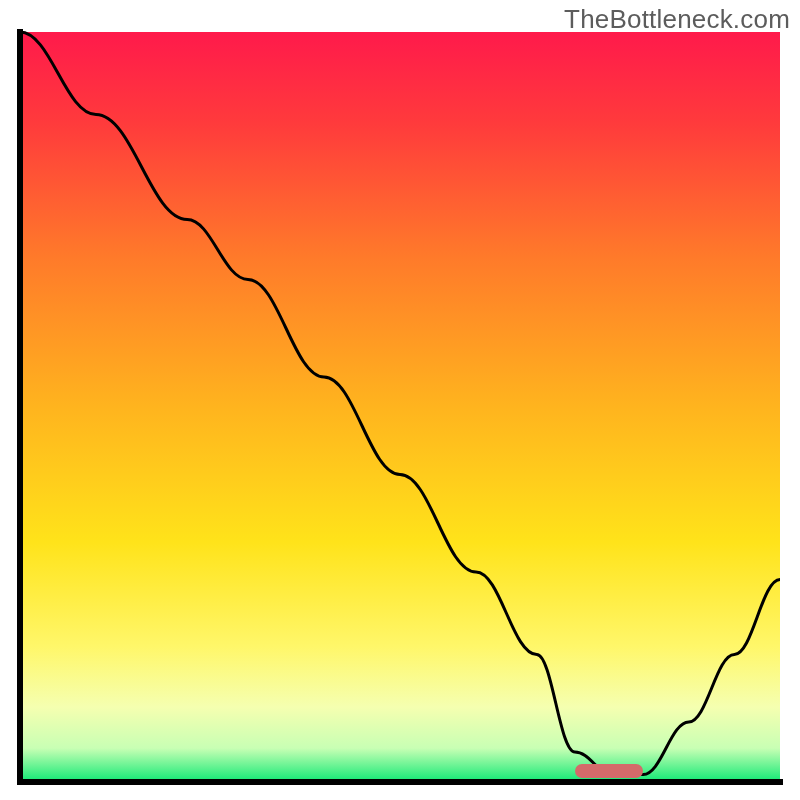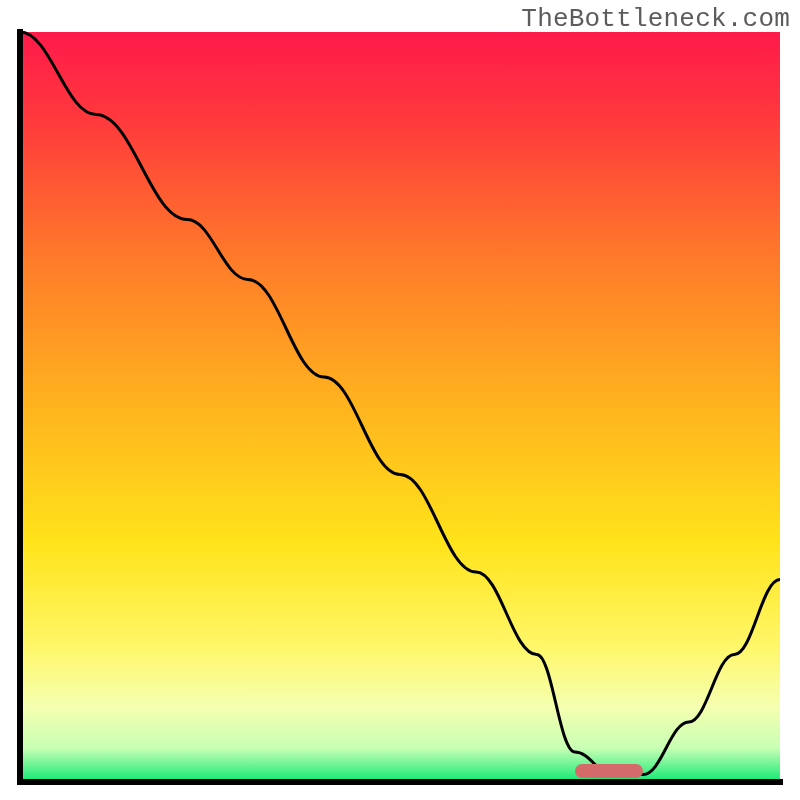--- a/index.html
+++ b/index.html
@@ -8,21 +8,20 @@
     width: 800px;
     height: 800px;
     background: #ffffff;
     font-family: Arial, Helvetica, sans-serif;
   }
   .frame {
     position: relative;
     width: 800px;
     height: 648px;
     box-sizing: border-box;
-    font-family: Liberation Mono, monospace;
   }
   .watermark {
     position: absolute;
     top: 4px;
     right: 10px;
     font-size: 26px;
     font-weight: 400;
     color: #5c5c5c;
     letter-spacing: 0.2px;
     user-select: none;

